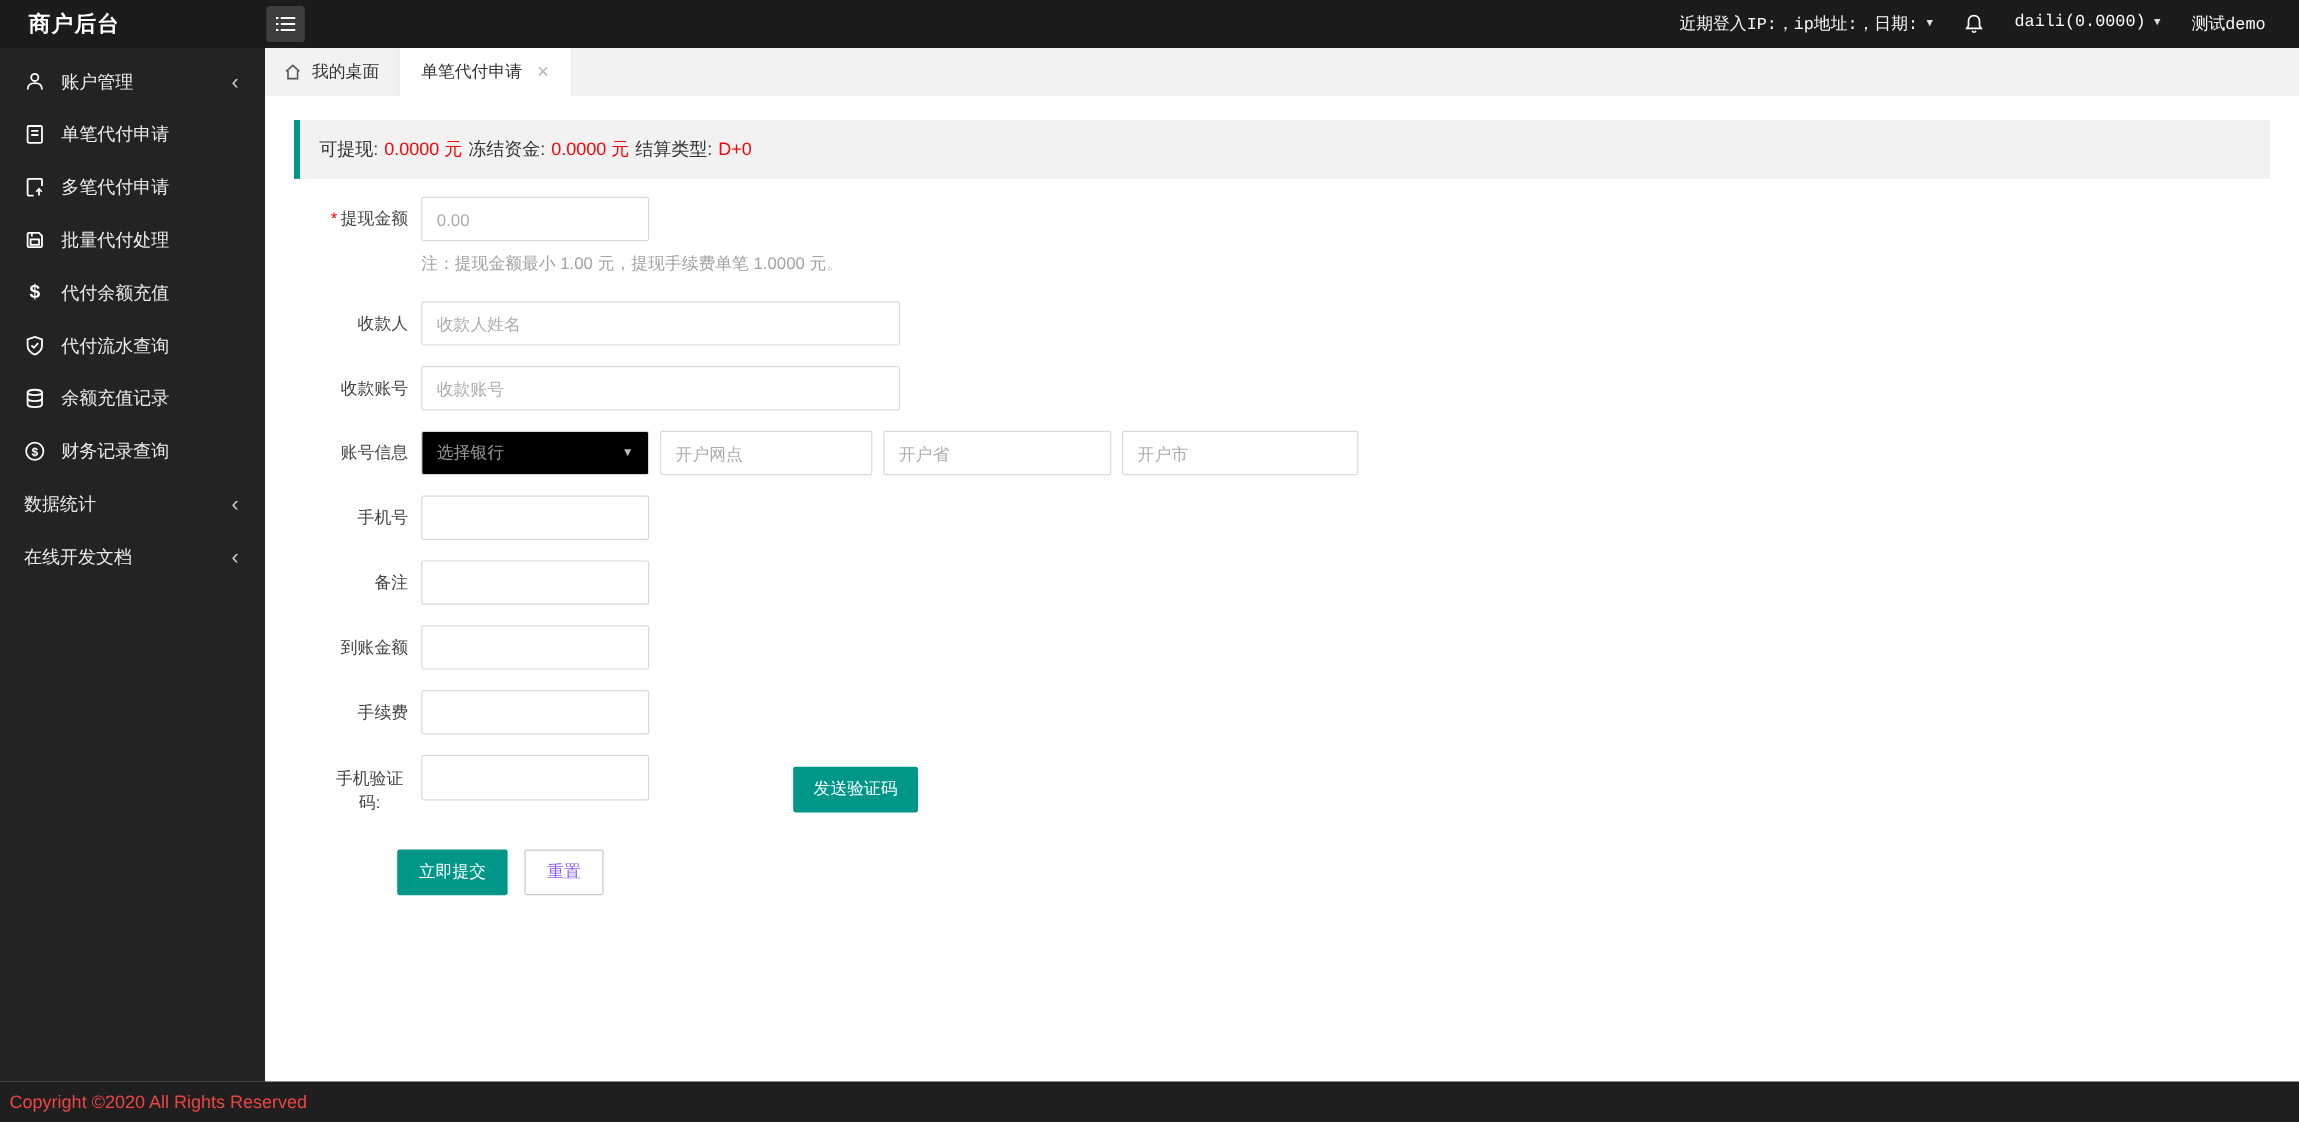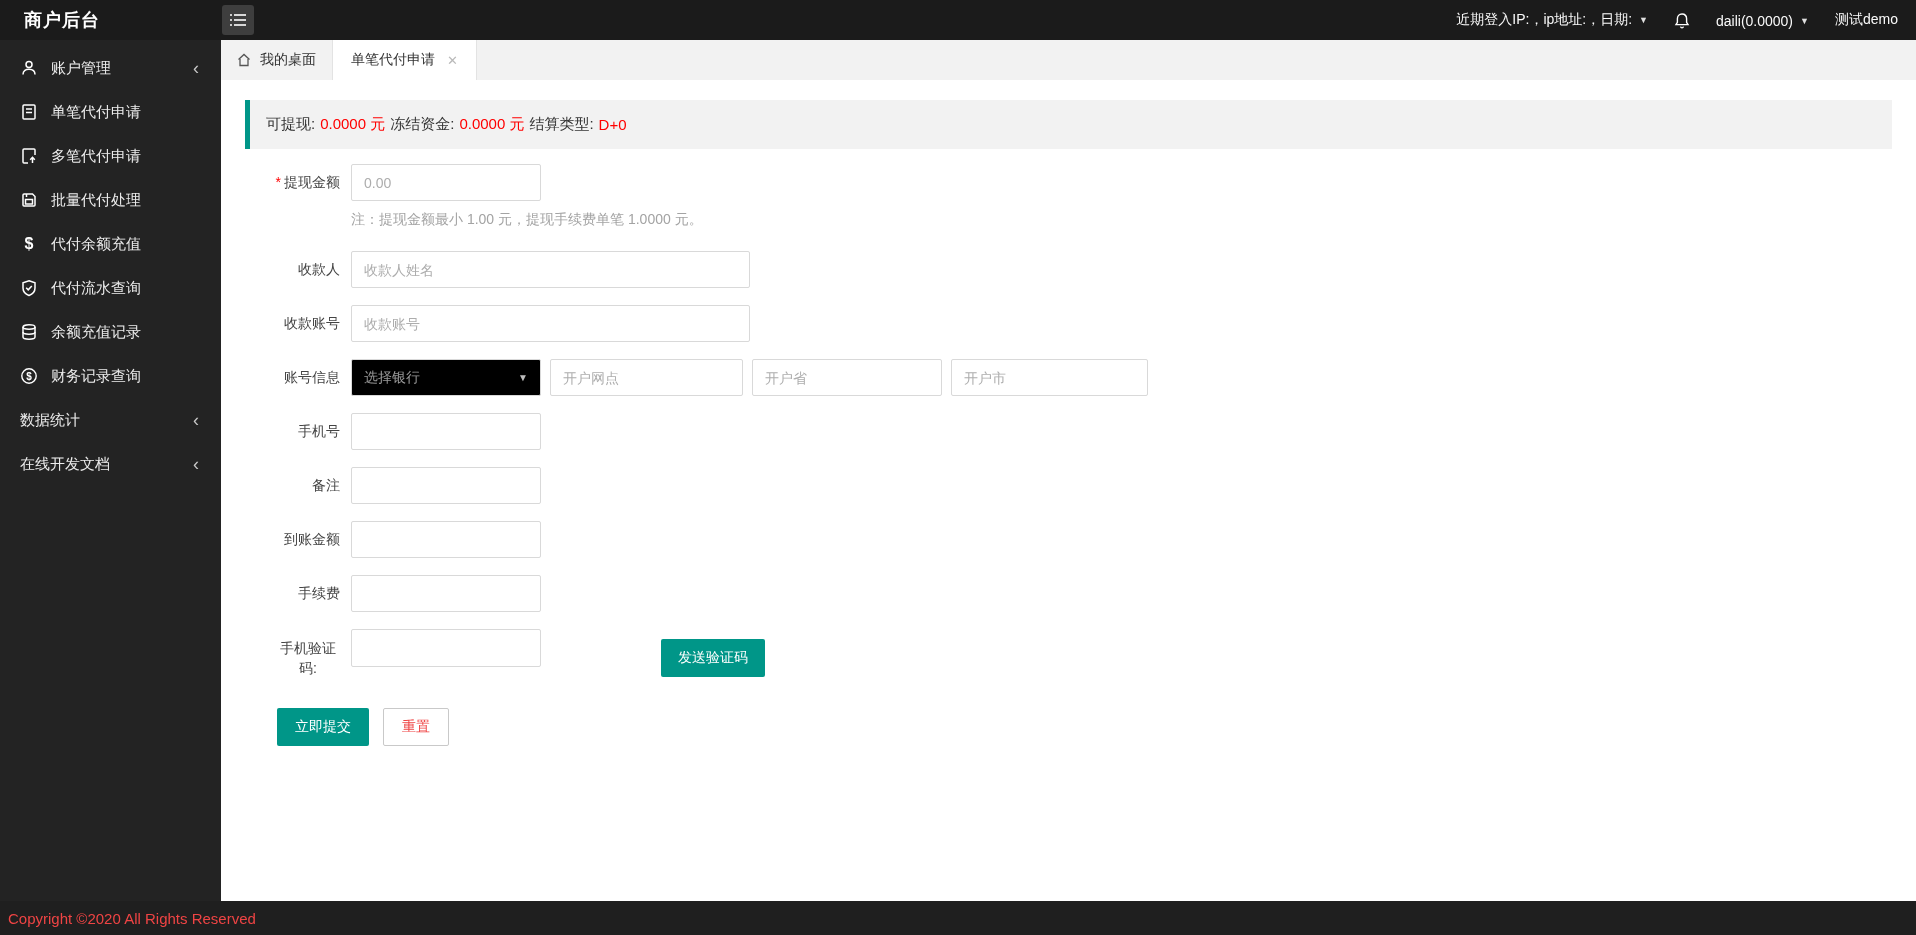--- a/index.html
+++ b/index.html
@@ -4,21 +4,21 @@
 <style>
   * { margin:0; padding:0; box-sizing:border-box; }
   html,body { width:1916px; height:935px; overflow:hidden;
     font-family:"Liberation Sans","DejaVu Sans",sans-serif; background:#fff; }
 
   
   .topbar { height:40px; background:#1b1b1b; display:flex; align-items:center; color:#fff; }
   .brand { width:221px; flex:none; padding-left:24px; font-size:18px; font-weight:bold; letter-spacing:1px; }
   .hamburger { width:32px; height:30px; background:#3e3e3e; border-radius:3px; margin-left:1px;
     display:flex; align-items:center; justify-content:center; cursor:pointer; }
-  .topbar-right { margin-left:auto; display:flex; align-items:flex-end; padding-right:18px; font-size:14px; color:#fafafa; }
+  .topbar-right { margin-left:auto; display:flex; align-items:flex-start; padding-right:28px; font-size:14px; color:#fafafa;font-family:Liberation Mono, monospace; }
   .topbar-right > * { margin-left:26px; display:flex; align-items:center; }
   .caret { font-size:9px; color:#e0e0e0; margin-left:7px; }
   .bell { display:flex; align-items:center; cursor:pointer; }
 
   
   .layout { display:flex; height:861px; }
   .sidebar { width:221px; flex:none; background:#232323; padding-top:6px; }
   .menu-item { height:44px; display:flex; align-items:center; padding:0 22px 0 20px;
     color:#ececec; font-size:15px; cursor:pointer; }
   .menu-icon { width:18px; height:18px; margin-right:13px; display:inline-flex; align-items:center; justify-content:center;
@@ -53,24 +53,24 @@
   .w-sm { width:190px; }
   .w-lg { width:399px; }
   .gap { margin-right:9px; }
   .select-box { width:190px; height:37px; border:1px solid #d9d9d9; border-radius:2px; padding:0 12px;
     display:flex; align-items:center; justify-content:space-between; color:#999; font-size:14px; cursor:pointer; background:#000000; }
   .select-box .sel-caret { color:#bdbdbd; font-size:10px; }
   .note { margin:10px 0 22px 130px; font-size:14px; color:#a3a3a3; }
   .row-amount { margin-bottom:0; }
   .send-btn { margin-left:120px; margin-top:10px; height:38px; padding:0 17px; background:#009688; color:#fff;
     font-size:14px; border:none; border-radius:2px; cursor:pointer;font-family:Liberation Mono, monospace; }
-  .btn-row { margin-top:30px; margin-left:56px; display:flex; }
+  .btn-row { margin-top:30px; margin-left:110px; display:flex; }
   .submit-btn { width:92px; height:38px; background:#009688; color:#fff; border:none; border-radius:2px;
     font-size:14px; cursor:pointer; }
-  .reset-btn { width:66px; height:38px; margin-left:14px; background:#fff; color:#ef4444;
+  .reset-btn { width:66px; height:38px; margin-left:14px; background:#fff; color:#8b5cf6;
     border:1px solid #c9c9c9; border-radius:2px; font-size:14px; cursor:pointer; }
 
   
   .footer { height:34px; background:#1f1f1f; color:#ef4444; display:flex; align-items:center;
     padding-left:8px; font-size:15px; }
 
   svg { display:block; }
 </style>
 </head>
 <body>
@@ -244,21 +244,21 @@
           <div class="flabel">收款账号</div>
           <input class="inp w-lg" type="text" placeholder="收款账号" style="">
         </div>
 
         <div class="frow">
           <div class="flabel">账号信息</div>
           <div class="select-box gap">
             <span>选择银行</span>
             <span class="sel-caret">▼</span>
           </div>
-          <input class="inp w-sm gap" type="text" style="width: 193px;" placeholder="开户网点">
+          <input class="inp w-sm gap" type="text" style="width: 177px;" placeholder="开户网点">
           <input class="inp w-sm gap" type="text" placeholder="开户省" style="">
           <input class="inp" type="text" style="width: 197px;" placeholder="开户市">
         </div>
 
         <div class="frow">
           <div class="flabel">手机号</div>
           <input class="inp w-sm" type="text" style="">
         </div>
 
         <div class="frow">

